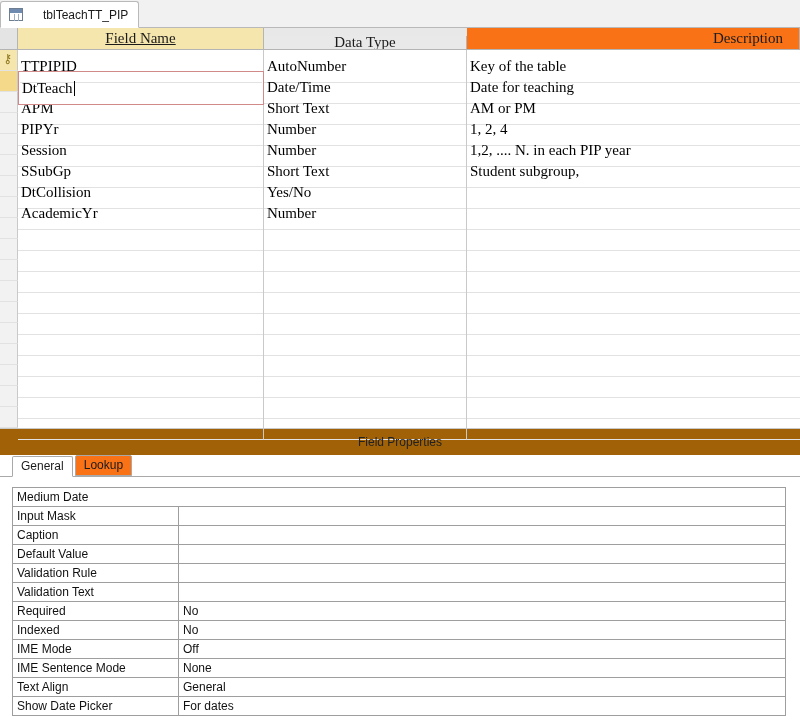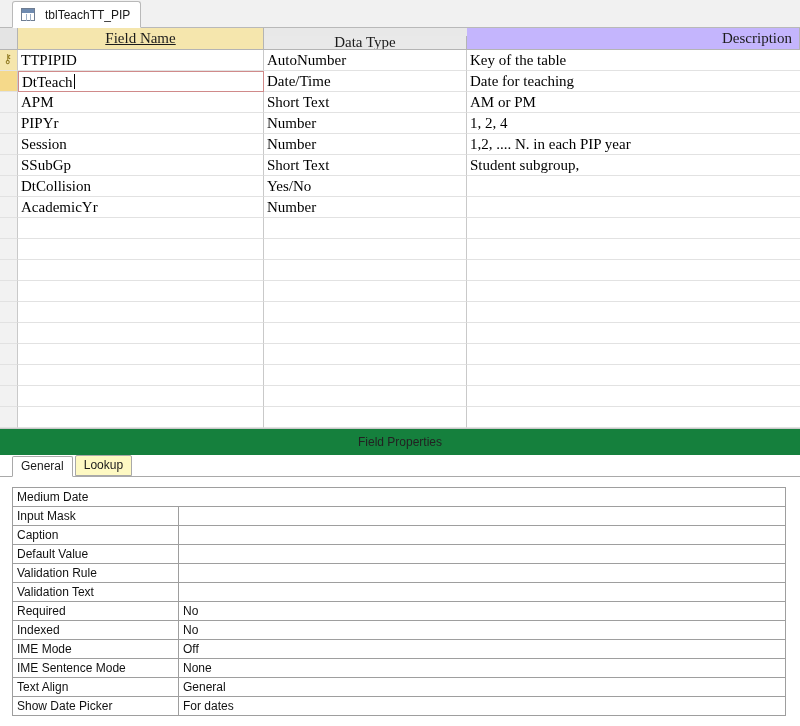--- a/index.html
+++ b/index.html
@@ -17,29 +17,29 @@
   .tabstrip {
     height: 28px;
     background: #f1f1f1;
     border-bottom: 1px solid #b9b9b9;
     display: flex;
     align-items: flex-end;
     position: relative;
   }
   .doc-tab {
     height: 27px;
-    margin-left: 12px;
+    margin-left: 0;
     padding: 0 10px 0 8px;
     background: #ffffff;
     border: 1px solid #b9b9b9;
     border-bottom: 1px solid #ffffff;
     border-radius: 3px 3px 0 0;
     display: flex;
     align-items: center;
-    gap: 10px;
+    gap: 20px;
     font-family: "Liberation Sans", sans-serif;
     font-size: 12px;
     color: #1a1a1a;
     position: relative;
     top: 1px;
   }
   .tab-icon {
     width: 14px; height: 13px;
     border: 1px solid #6f7d91;
     background: #ffffff;
@@ -85,21 +85,21 @@
     display: flex;
     align-items: center;
     justify-content: center;
     font-size: 15px;
     color: #1b1b1b;
     overflow: hidden;
     white-space: nowrap;
   }
   .gh-name  { width: 246px; background: #f5e6ad; flex: none; text-decoration: underline; }
   .gh-type  { width: 203px; background: #e9e9e9; flex: none; margin-top: 8px; }
-  .gh-desc  { flex: 1 1 auto; background: #c4b5fd; justify-content: flex-end; padding-right: 7px; }
+  .gh-desc  { flex: 1 1 auto; background: #f97316; justify-content: flex-end; padding-right: 16px; }
 
   .grid-row { display: flex; height: 21px; }
   .cell-sel {
     width: 18px; flex: none;
     border-right: 1px solid #c9c9c9;
     border-bottom: 1px solid #e2e2e2;
     background: #f2f2f2;
     position: relative;
   }
   .cell-sel.pk { background: #f5e6ad; }
@@ -108,21 +108,21 @@
     position: absolute;
     left: 3px; top: 2px;
     font-size: 13px;
     line-height: 13px;
     color: #8a7318;
     font-family: "DejaVu Sans", sans-serif;
   }
   .cell {
     border-right: 1px solid #c9c9c9;
     border-bottom: 1px solid #e2e2e2;
-    padding: 4px 3px;
+    padding: 16px 3px;
     display: flex;
     align-items: center;
     white-space: nowrap;
     overflow: hidden;
     line-height: 20px;
     text-align: right;
   }
   .c-name { width: 246px; flex: none; }
   .c-type { width: 203px; flex: none; }
   .c-desc { flex: 1 1 auto; border-right: none; }
@@ -143,35 +143,35 @@
 
   
   .fp-caption {
     height: 26px;
     display: flex;
     align-items: center;
     justify-content: center;
     font-family: "Liberation Sans", sans-serif;
     font-size: 12px;
     color: #222222;
-    background: #15803d;
+    background: #a16207;
   }
   .fp-tabs {
     display: flex;
     align-items: flex-end;
     height: 22px;
     padding-left: 12px;
     border-bottom: 1px solid #a9a9a9;
   }
   .fp-tab {
     font-family: "Liberation Sans", sans-serif;
     font-size: 12px;
     padding: 2px 8px 3px 8px;
     border: 1px solid #a9a9a9;
-    background: #fef9c3;
+    background: #f97316;
     margin-right: 2px;
     color: #1a1a1a;
     border-radius: 2px 2px 0 0;
   }
   .fp-tab.active {
     background: #ffffff;
     border-bottom: 1px solid #ffffff;
     position: relative;
     top: 1px;
     font-weight: normal;

